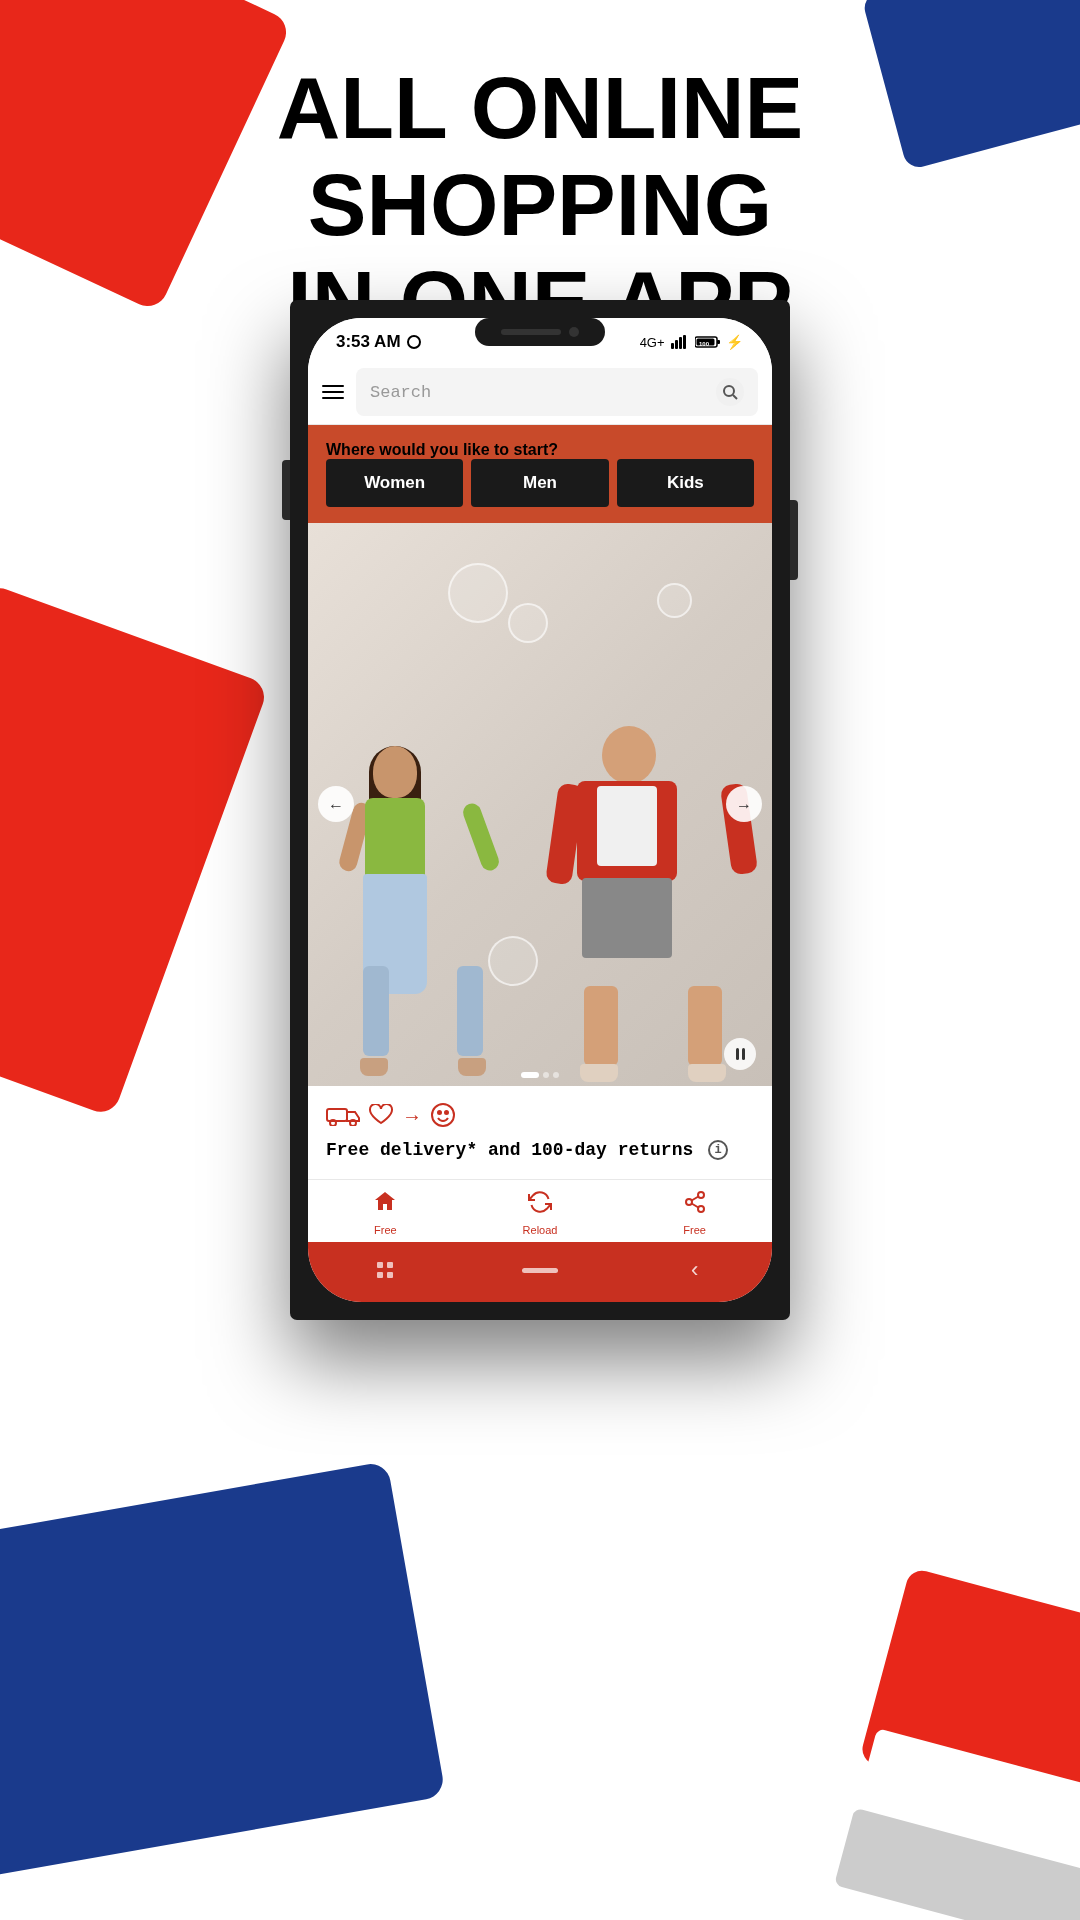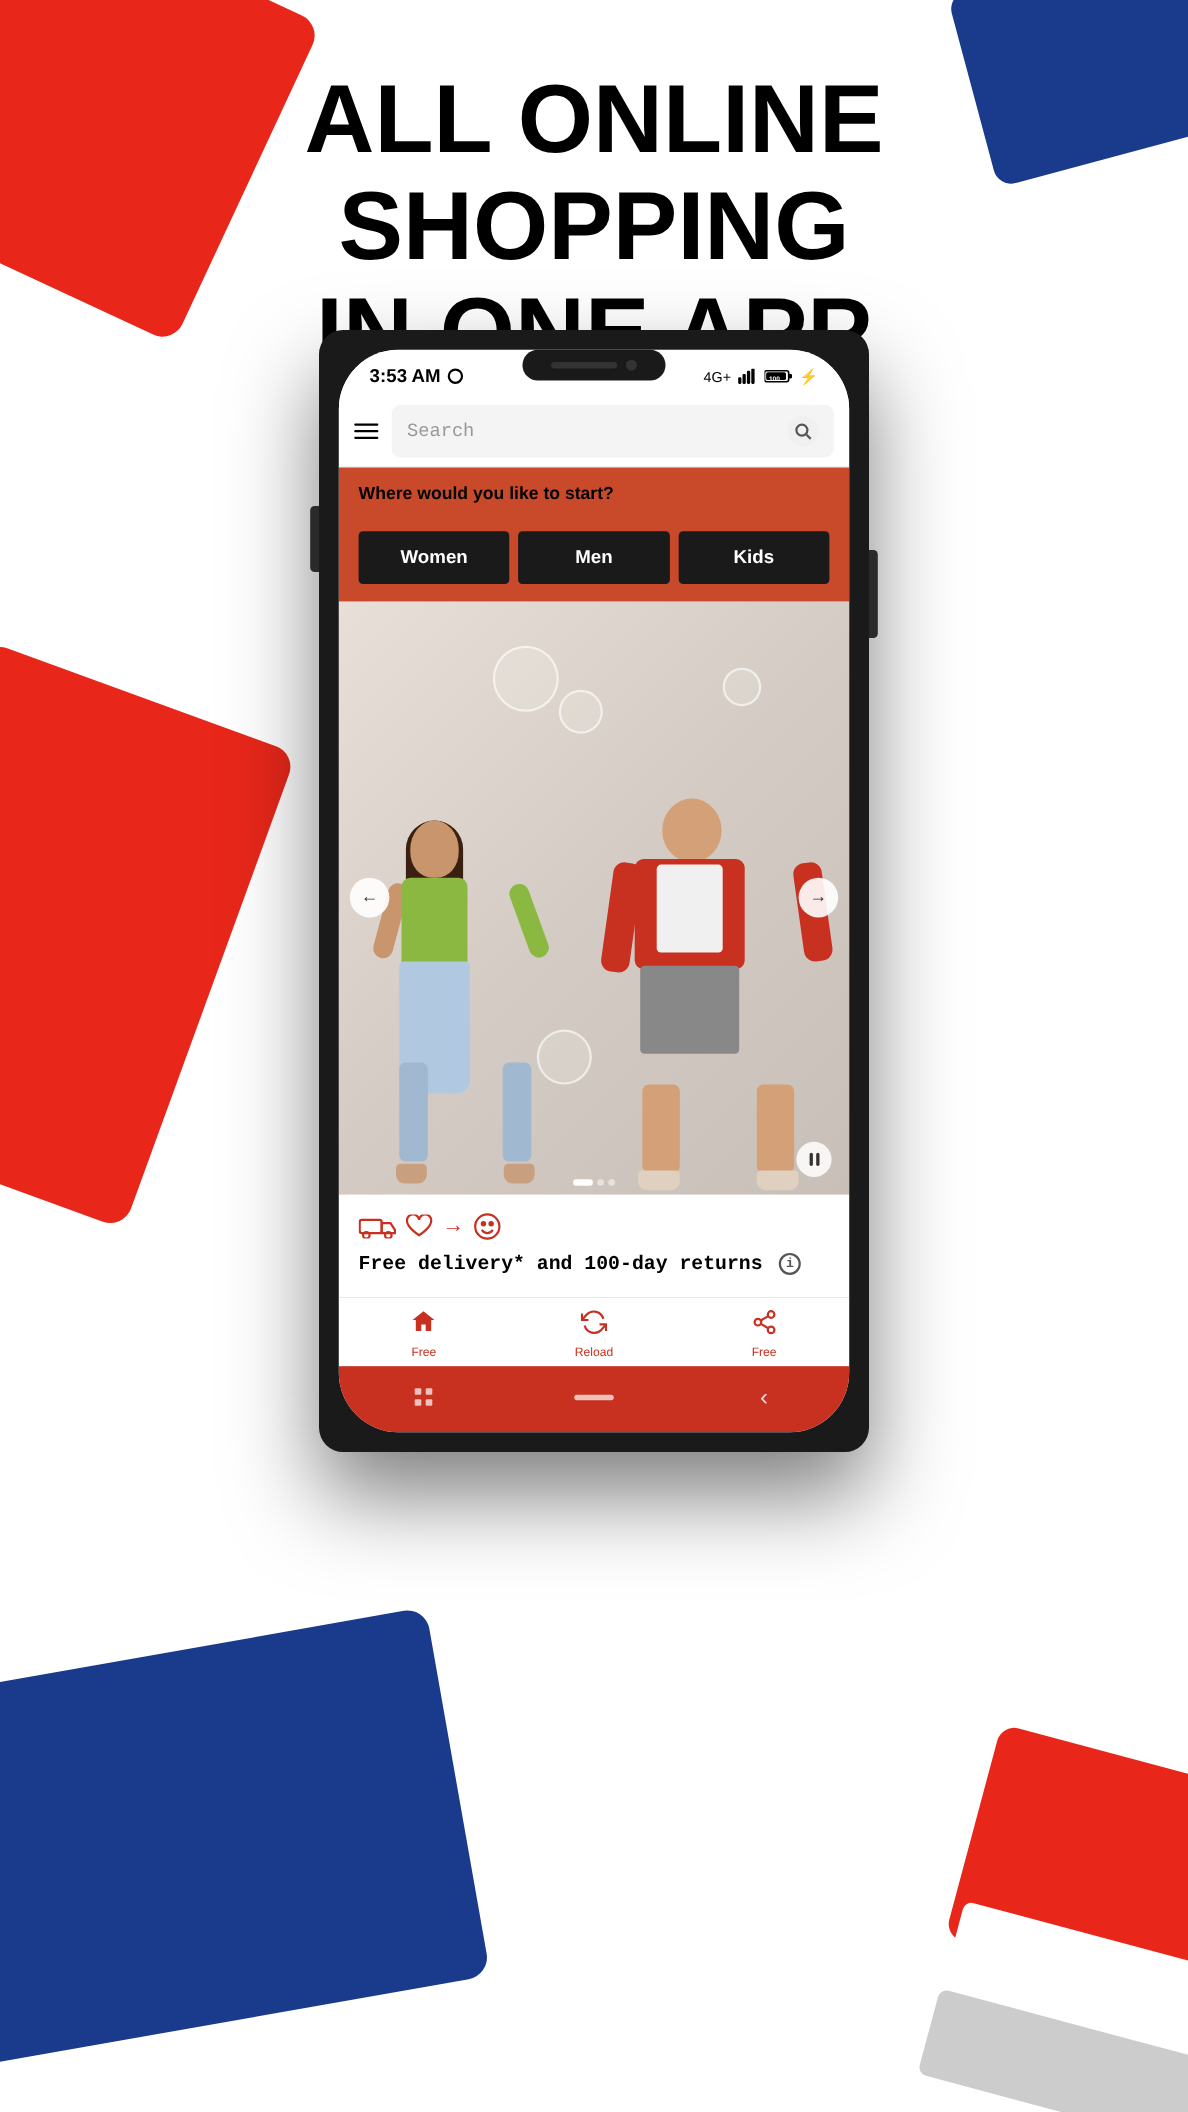--- a/index.html
+++ b/index.html
@@ -107,21 +107,21 @@
       top: 300px;
       left: 50%;
       transform: translateX(-50%);
       z-index: 20;
     }
 
     .phone-frame {
       width: 500px;
       height: 1020px;
       background: #1a1a1a;
-      border-radius: 22px;
+      border-radius: 7px;
       padding: 18px;
       position: relative;
       box-shadow: 0 40px 80px rgba(0,0,0,0.5);
     }
 
     
     .phone-frame::before {
       content: '';
       position: absolute;
       left: -8px;
@@ -300,21 +300,21 @@
     
     .category-section {
       background: #c84a2a;
       padding: 16px 18px;
       flex-shrink: 0;
     }
     .category-question {
       font-size: 16px;
       font-weight: 700;
       color: #000;
-      margin-bottom: 24px;
+      margin-bottom: 0;
     }
     .category-buttons {
       display: flex;
       gap: 8px;
     }
     .cat-btn {
       flex: 1;
       background: #1a1a1a;
       color: #fff;
       border: none;

